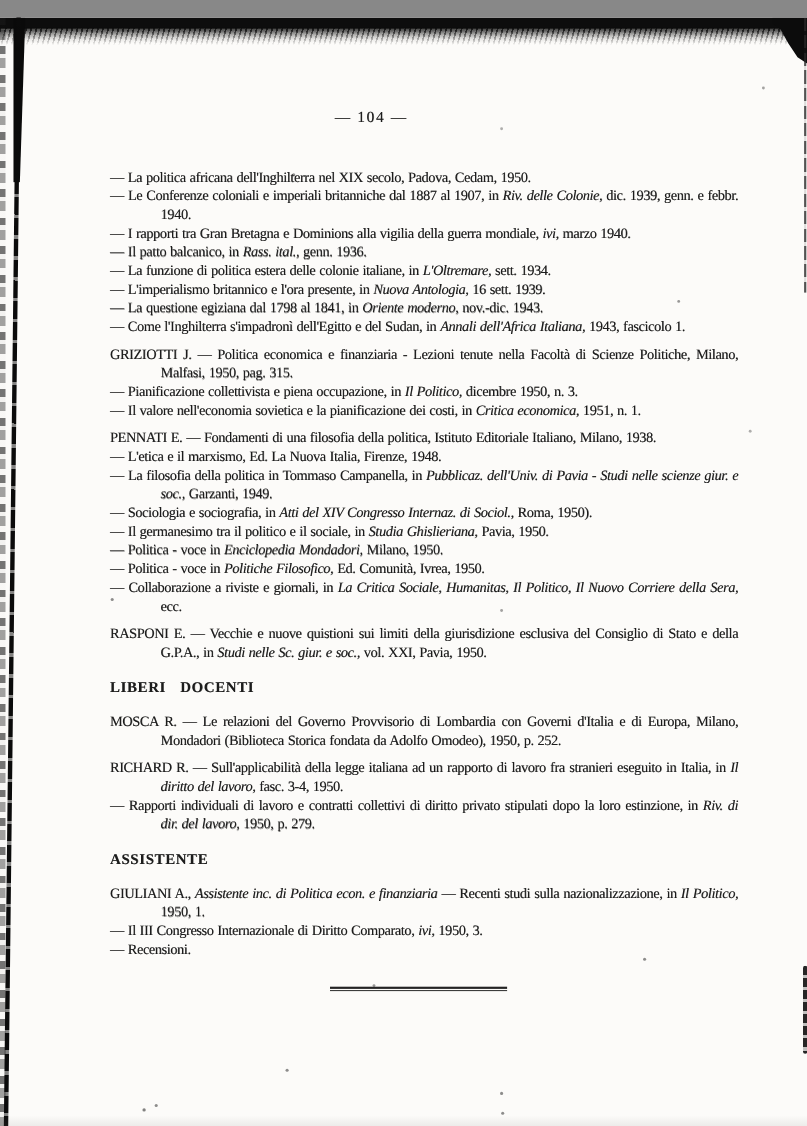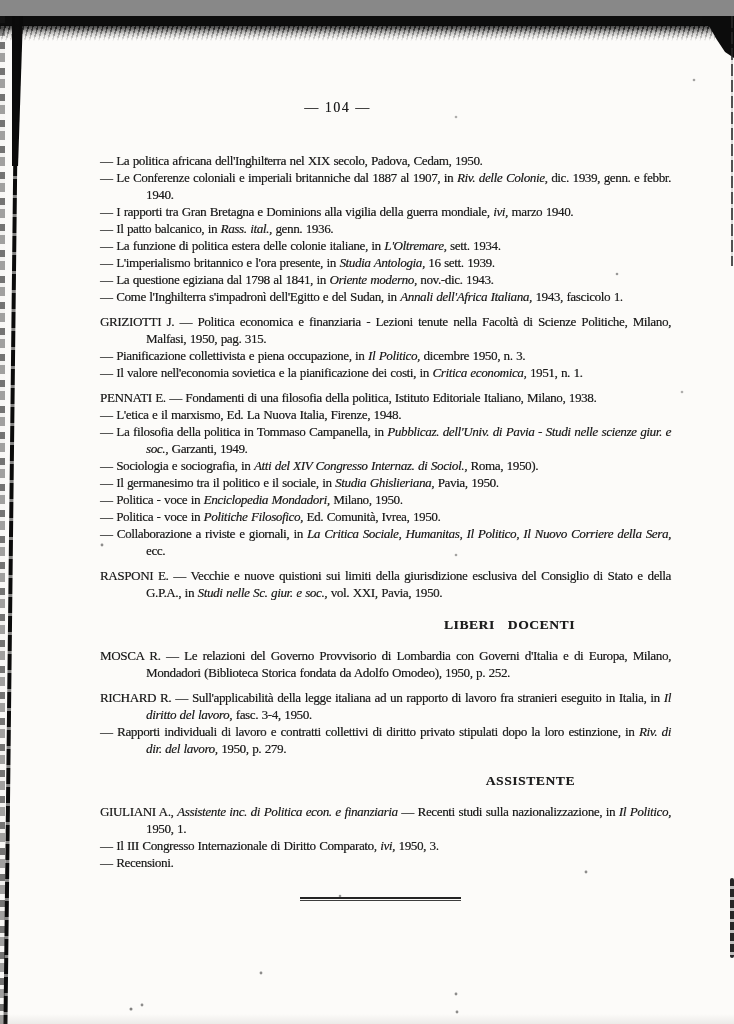--- a/index.html
+++ b/index.html
@@ -33,21 +33,21 @@
     font-size:13px;
     line-height:17px;
     text-align:justify;
     letter-spacing:-0.35px;
     word-spacing:0.6px;
     padding-left:46px;
     text-indent:-46px;
   }
   .section-heading{
     margin:16px 96px 14px 0;
-    text-align:right;
+    text-align:left;
     font-size:13.5px;
     font-weight:bold;
     letter-spacing:0.6px;
     word-spacing:9px;
   }
   .end-rule{
     margin:26px 0 0 200px;
     width:161px;height:4px;
     box-sizing:border-box;
     border-top:2px solid #242424;
@@ -121,21 +121,21 @@
 
   <div class="doc">
     <div class="page-number">— 104 —</div>
     <div>
         <div class="entry-group">
           <p class="entry">— La politica africana dell'Inghilterra nel XIX secolo, Padova, Cedam, 1950.</p>
           <p class="entry">— Le Conferenze coloniali e imperiali britanniche dal 1887 al 1907, in <i>Riv. delle Colonie,</i> dic. 1939, genn. e febbr. 1940.</p>
           <p class="entry">— I rapporti tra Gran Bretagna e Dominions alla vigilia della guerra mondiale, <i>ivi,</i> marzo 1940.</p>
           <p class="entry">— Il patto balcanico, in <i>Rass. ital.,</i> genn. 1936.</p>
           <p class="entry">— La funzione di politica estera delle colonie italiane, in <i>L'Oltremare,</i> sett. 1934.</p>
-          <p class="entry">— L'imperialismo britannico e l'ora presente, in <i>Studia Antologia,</i> 16 sett. 1939.</p>
+          <p class="entry">— L'imperialismo britannico e l'ora presente, in <i>Nuova Antologia,</i> 16 sett. 1939.</p>
           <p class="entry">— La questione egiziana dal 1798 al 1841, in <i>Oriente moderno</i>, nov.-dic. 1943.</p>
           <p class="entry">— Come l'Inghilterra s'impadronì dell'Egitto e del Sudan, in <i>Annali dell'Africa Italiana,</i> 1943, fascicolo 1.</p>
         </div>
         <div class="entry-group">
           <p class="entry">GRIZIOTTI J. — Politica economica e finanziaria - Lezioni tenute nella Facoltà di Scienze Politiche, Milano, Malfasi, 1950, pag. 315.</p>
           <p class="entry">— Pianificazione collettivista e piena occupazione, in <i>Il Politico,</i> dicembre 1950, n. 3.</p>
           <p class="entry">— Il valore nell'economia sovietica e la pianificazione dei costi, in <i>Critica economica,</i> 1951, n. 1.</p>
         </div>
         <div class="entry-group">
           <p class="entry">PENNATI E. — Fondamenti di una filosofia della politica, Istituto Editoriale Italiano, Milano, 1938.</p>

